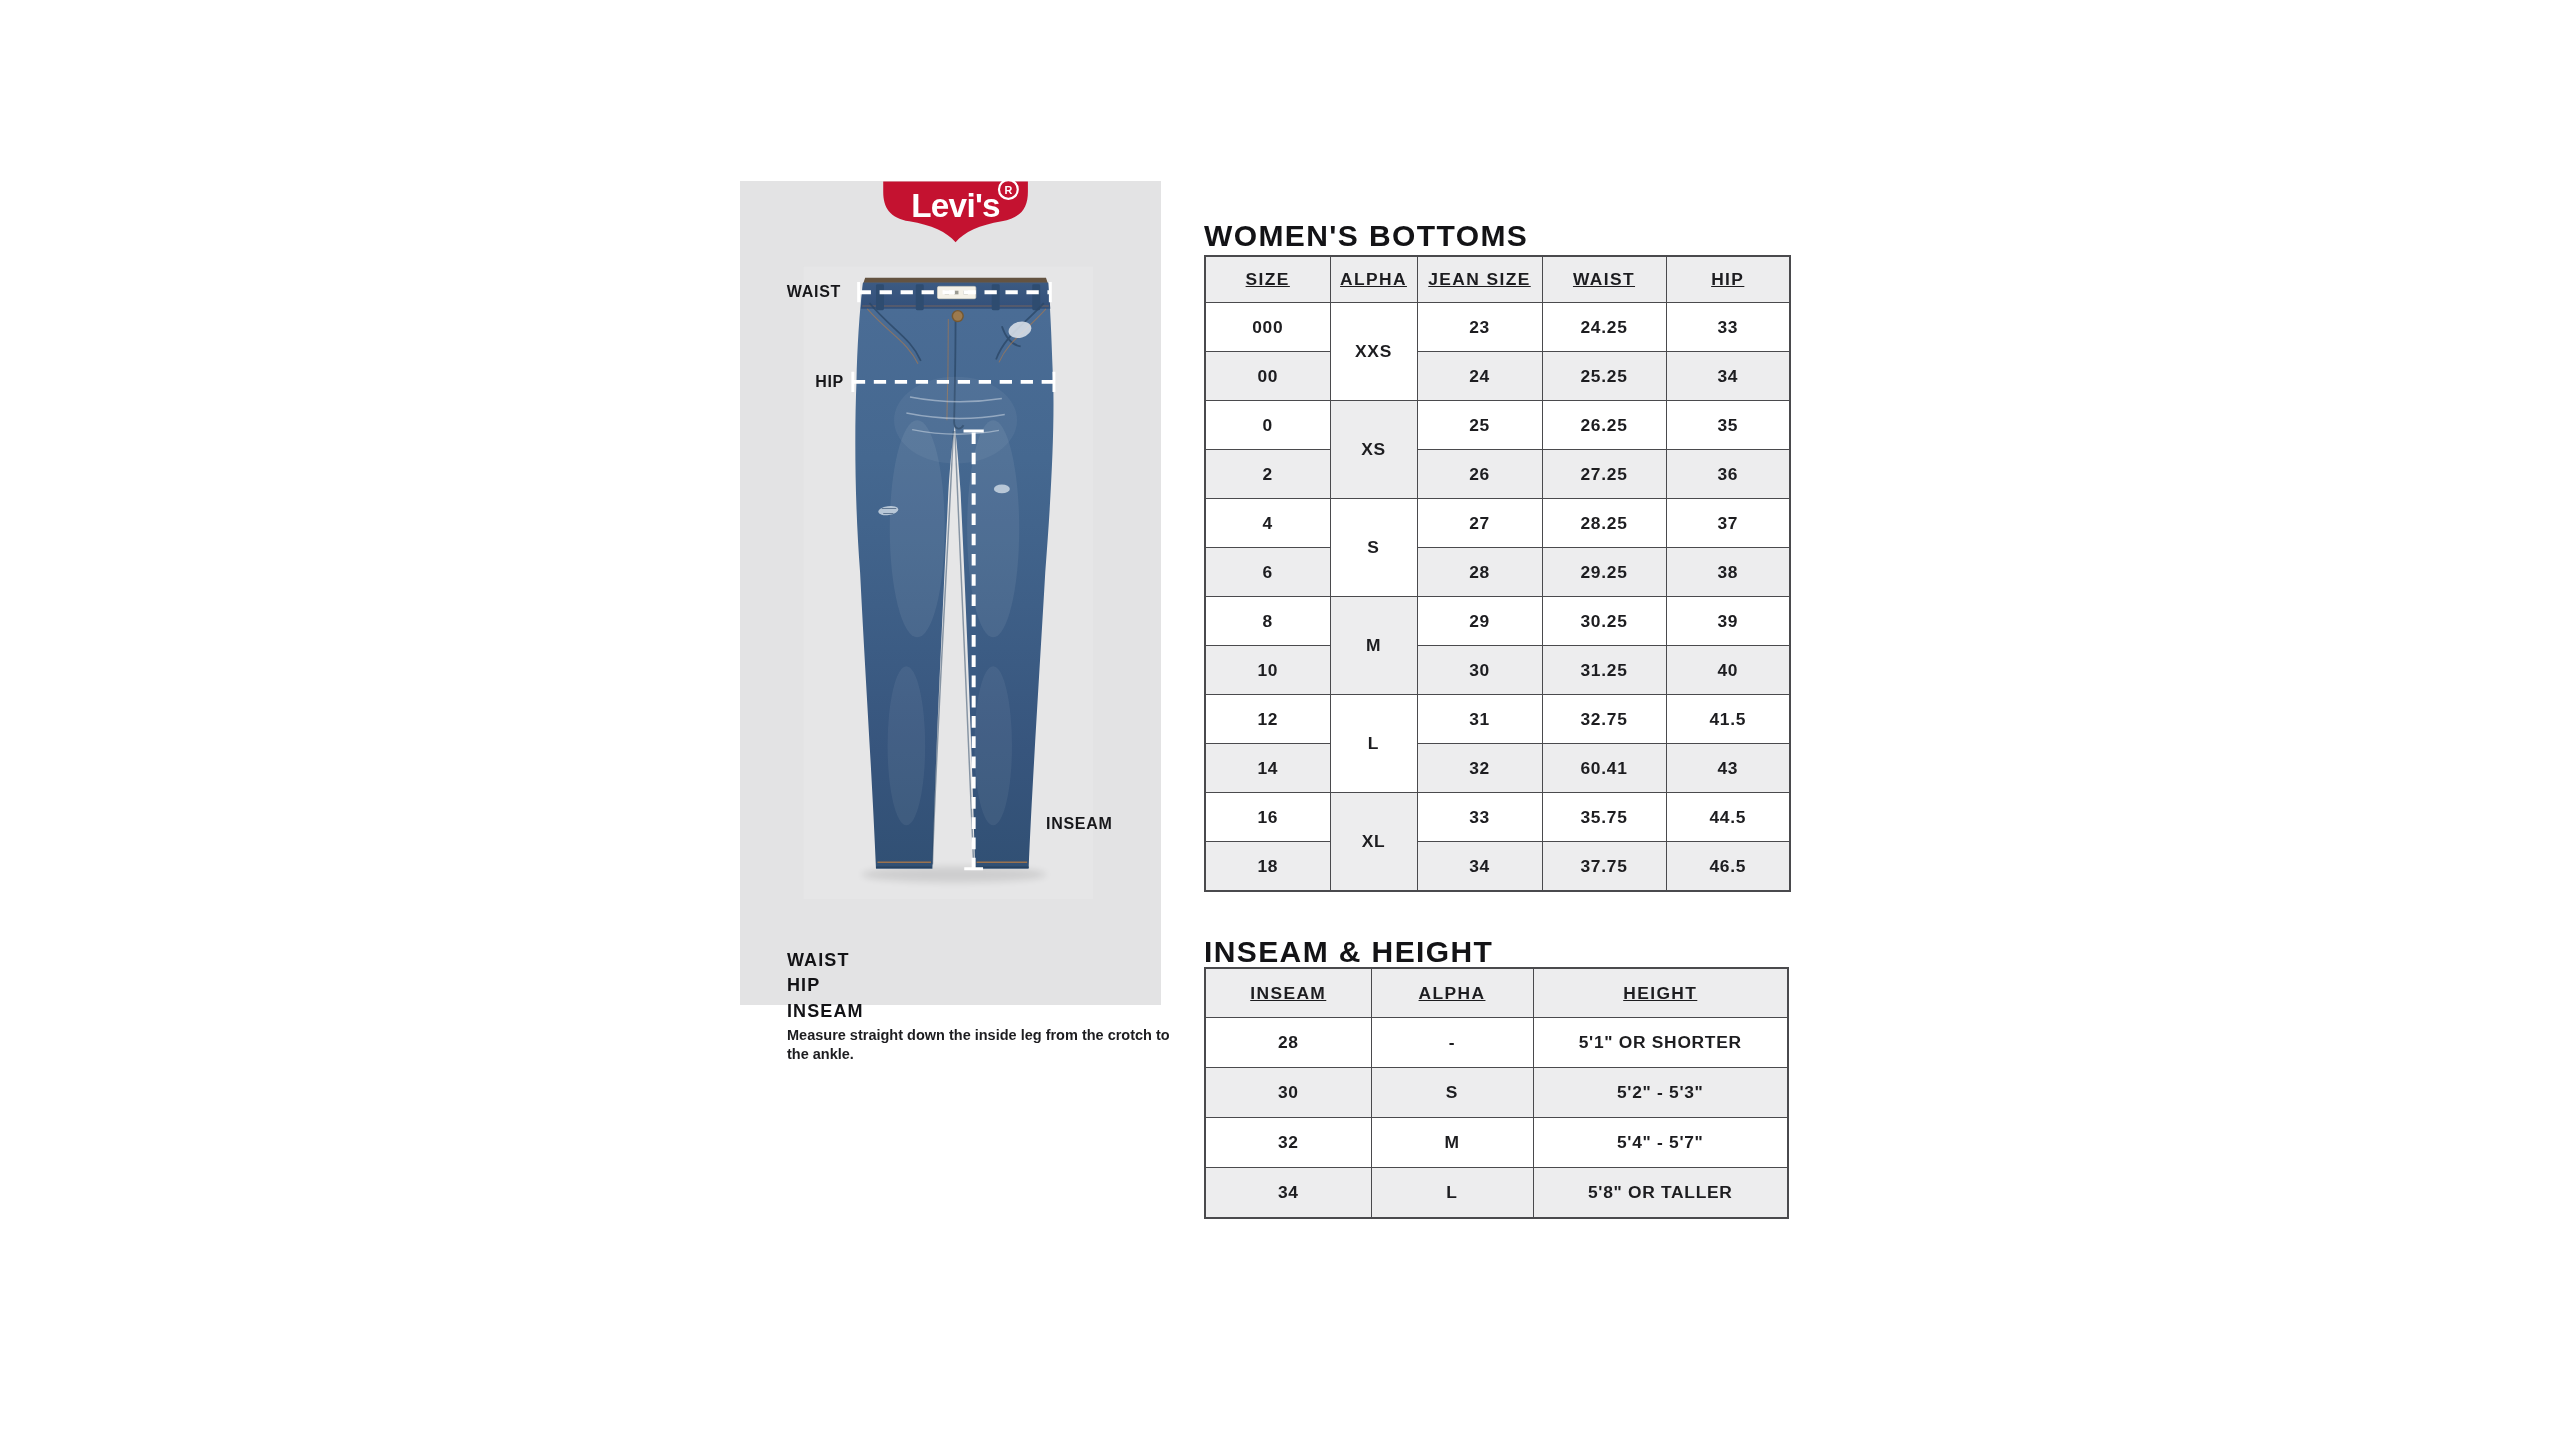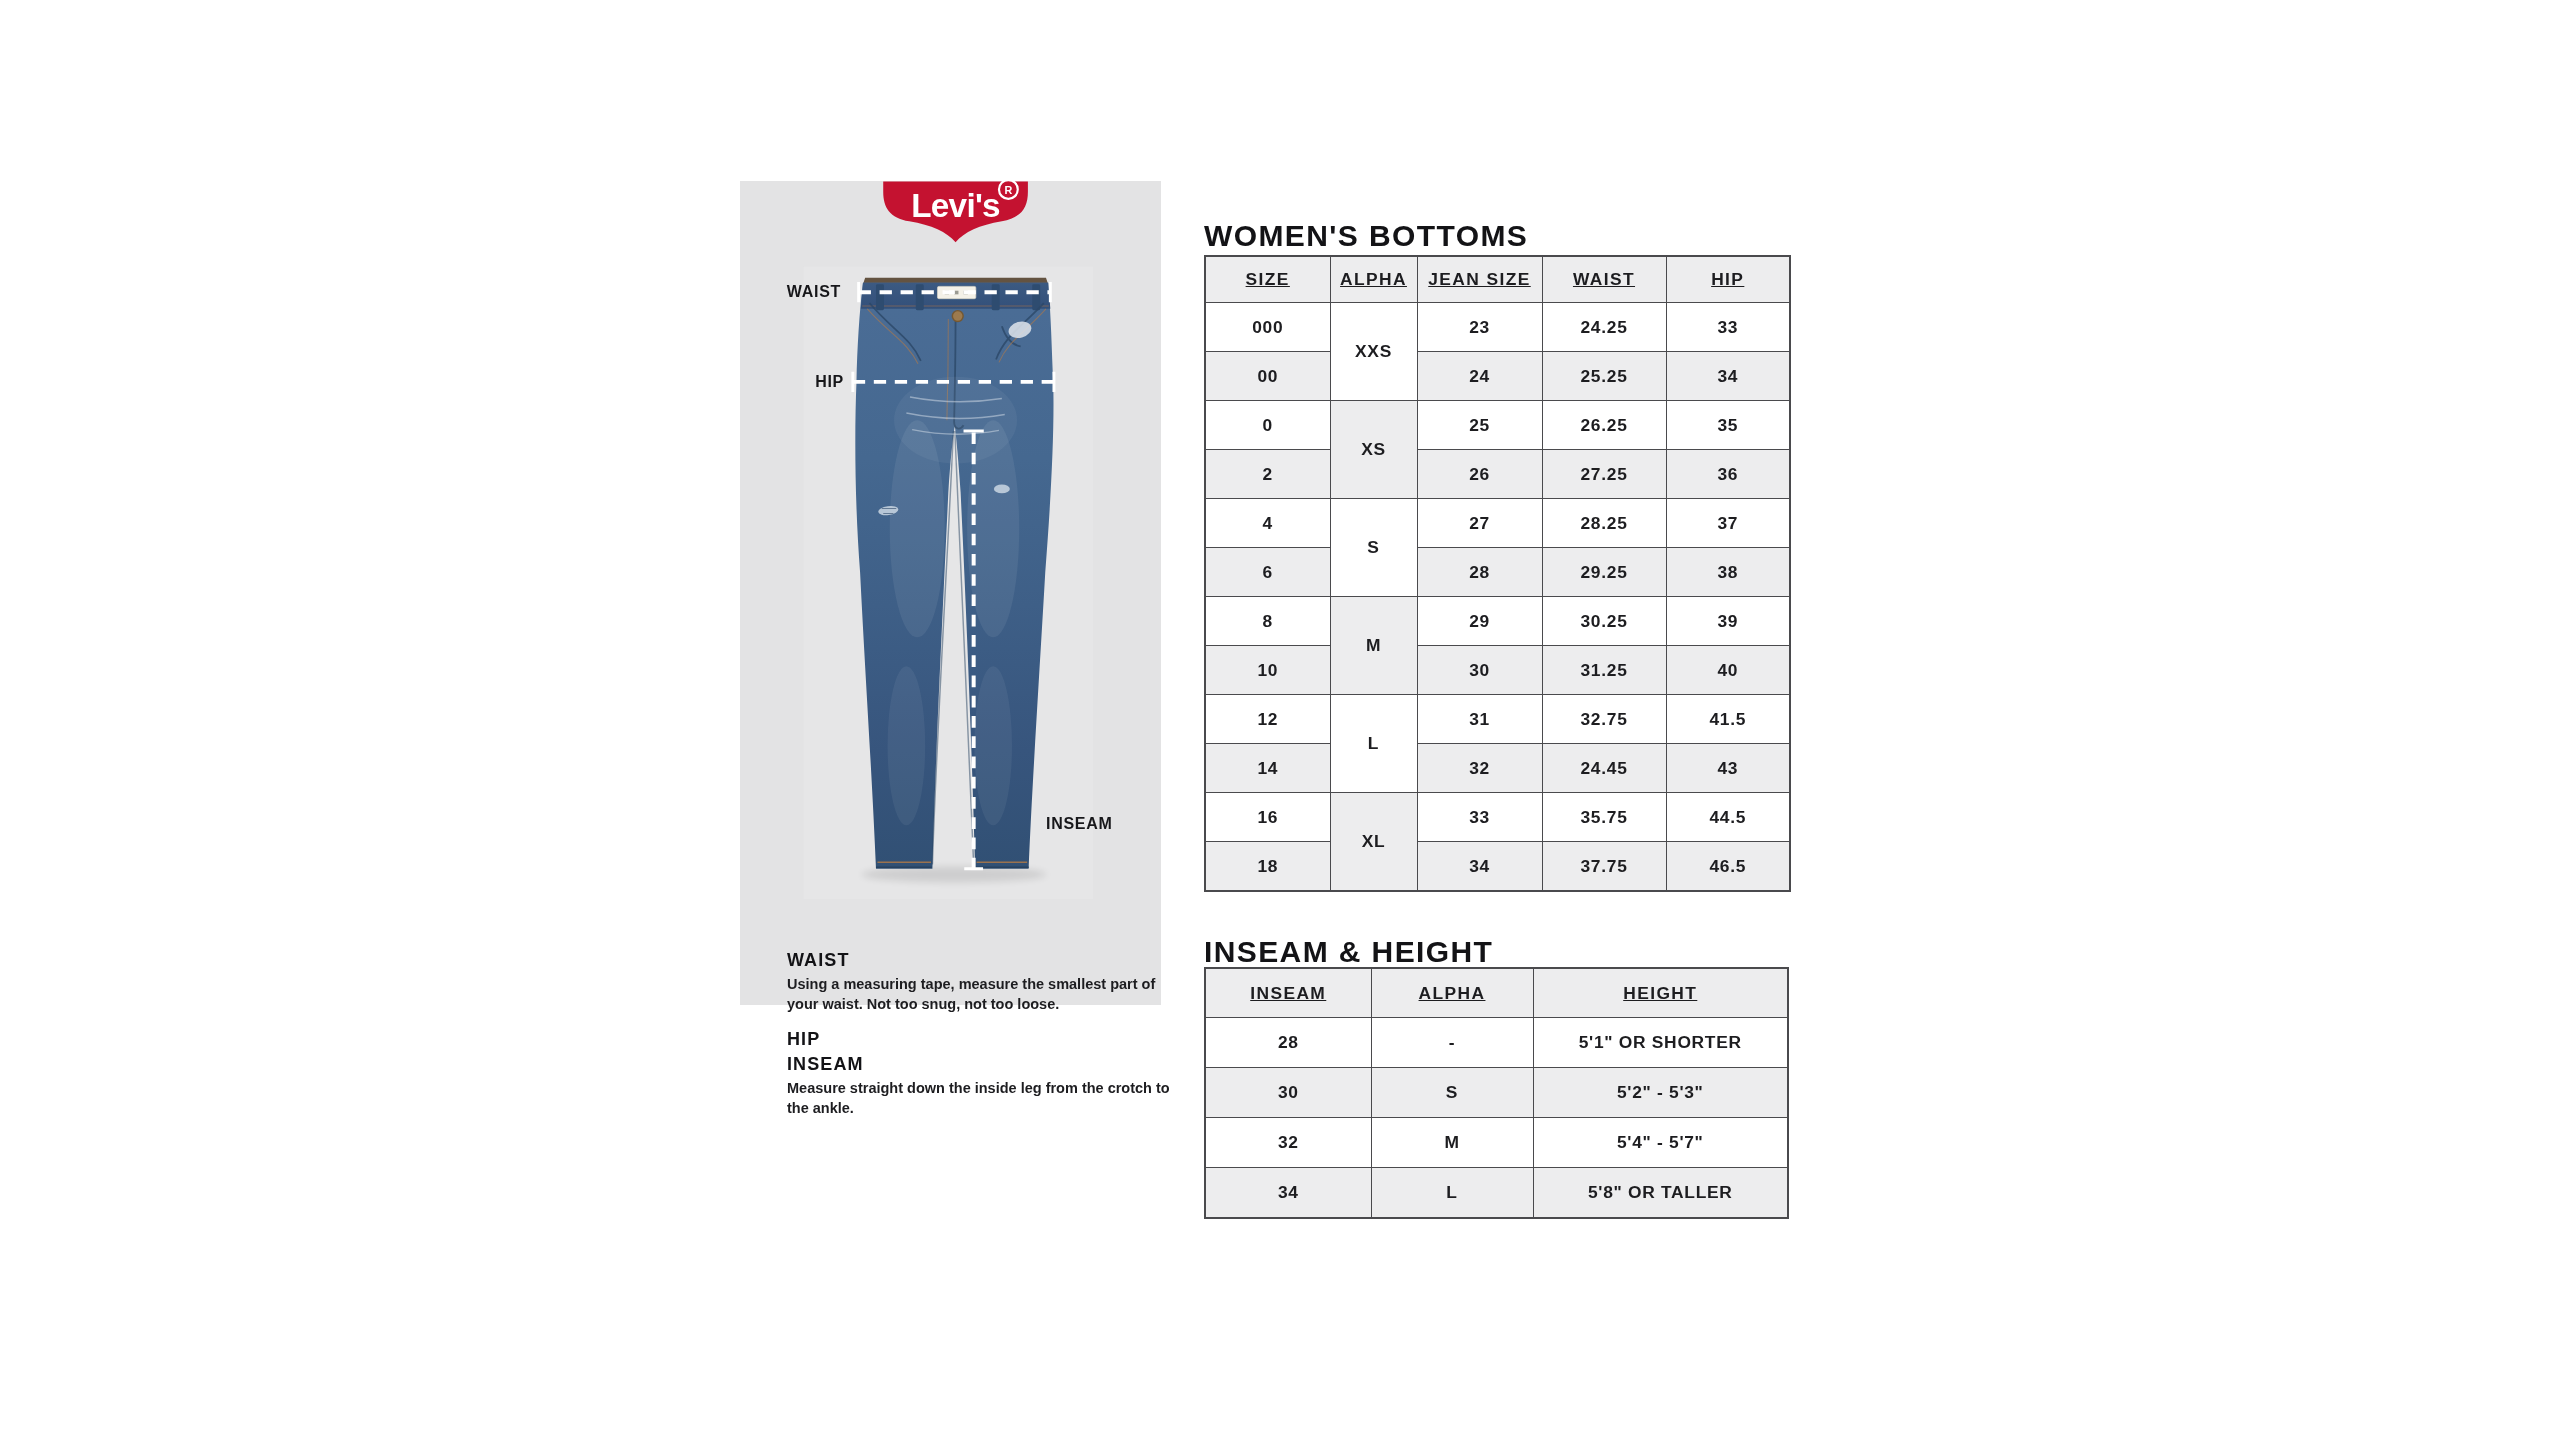--- a/index.html
+++ b/index.html
@@ -249,42 +249,41 @@
       <tr>
         <td>12</td>
         <td class="alpha" rowspan="2">L</td>
         <td>31</td>
         <td>32.75</td>
         <td>41.5</td>
       </tr>
       <tr class="alt">
         <td>14</td>
         <td>32</td>
-        <td>24.45</td>
+        <td>60.41</td>
         <td>43</td>
       </tr>
       <tr>
         <td>16</td>
         <td class="alpha shaded" rowspan="2">XL</td>
         <td>33</td>
         <td>35.75</td>
         <td>44.5</td>
       </tr>
       <tr class="alt">
         <td>18</td>
         <td>34</td>
         <td>37.75</td>
         <td>46.5</td>
       </tr>
     </tbody>
 </table>
 
 <div class="guide">
   <h3>WAIST</h3>
-  <p>Using a measuring tape, measure the smallest part of your waist. Not too snug, not too loose.</p>
   <h3>HIP</h3>
   <h3>INSEAM</h3>
   <p>Measure straight down the inside leg from the crotch to the ankle.</p>
 </div>
 
 <div class="section-title" id="height-title">INSEAM &amp; HEIGHT</div>
 <table id="height-table">
   <colgroup>
       <col style="width:166px">
       <col style="width:162px">

